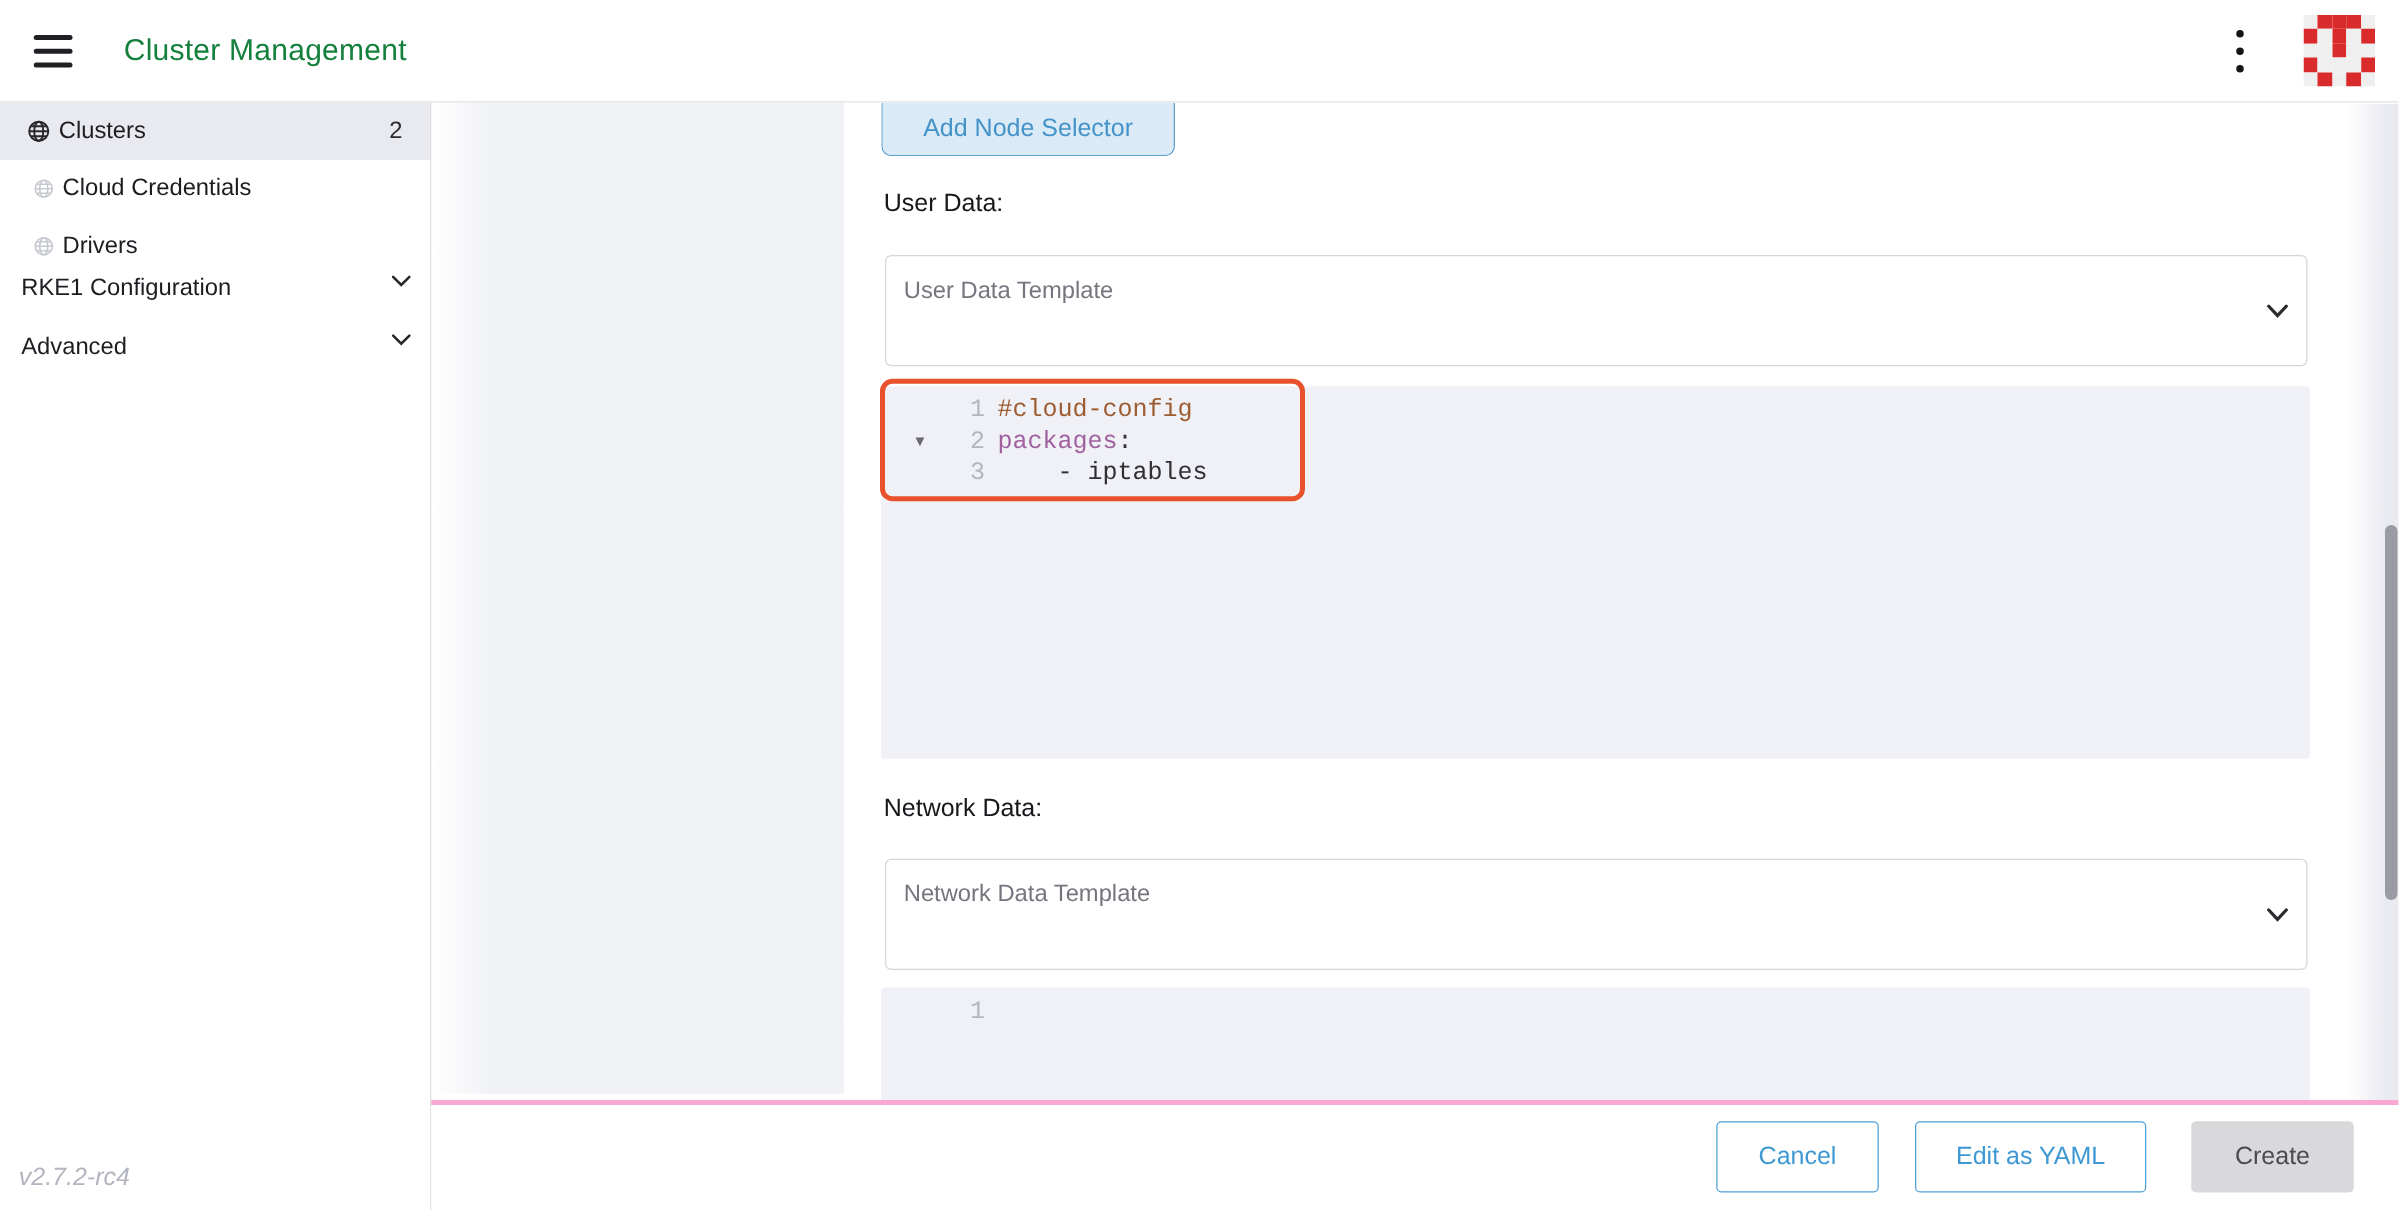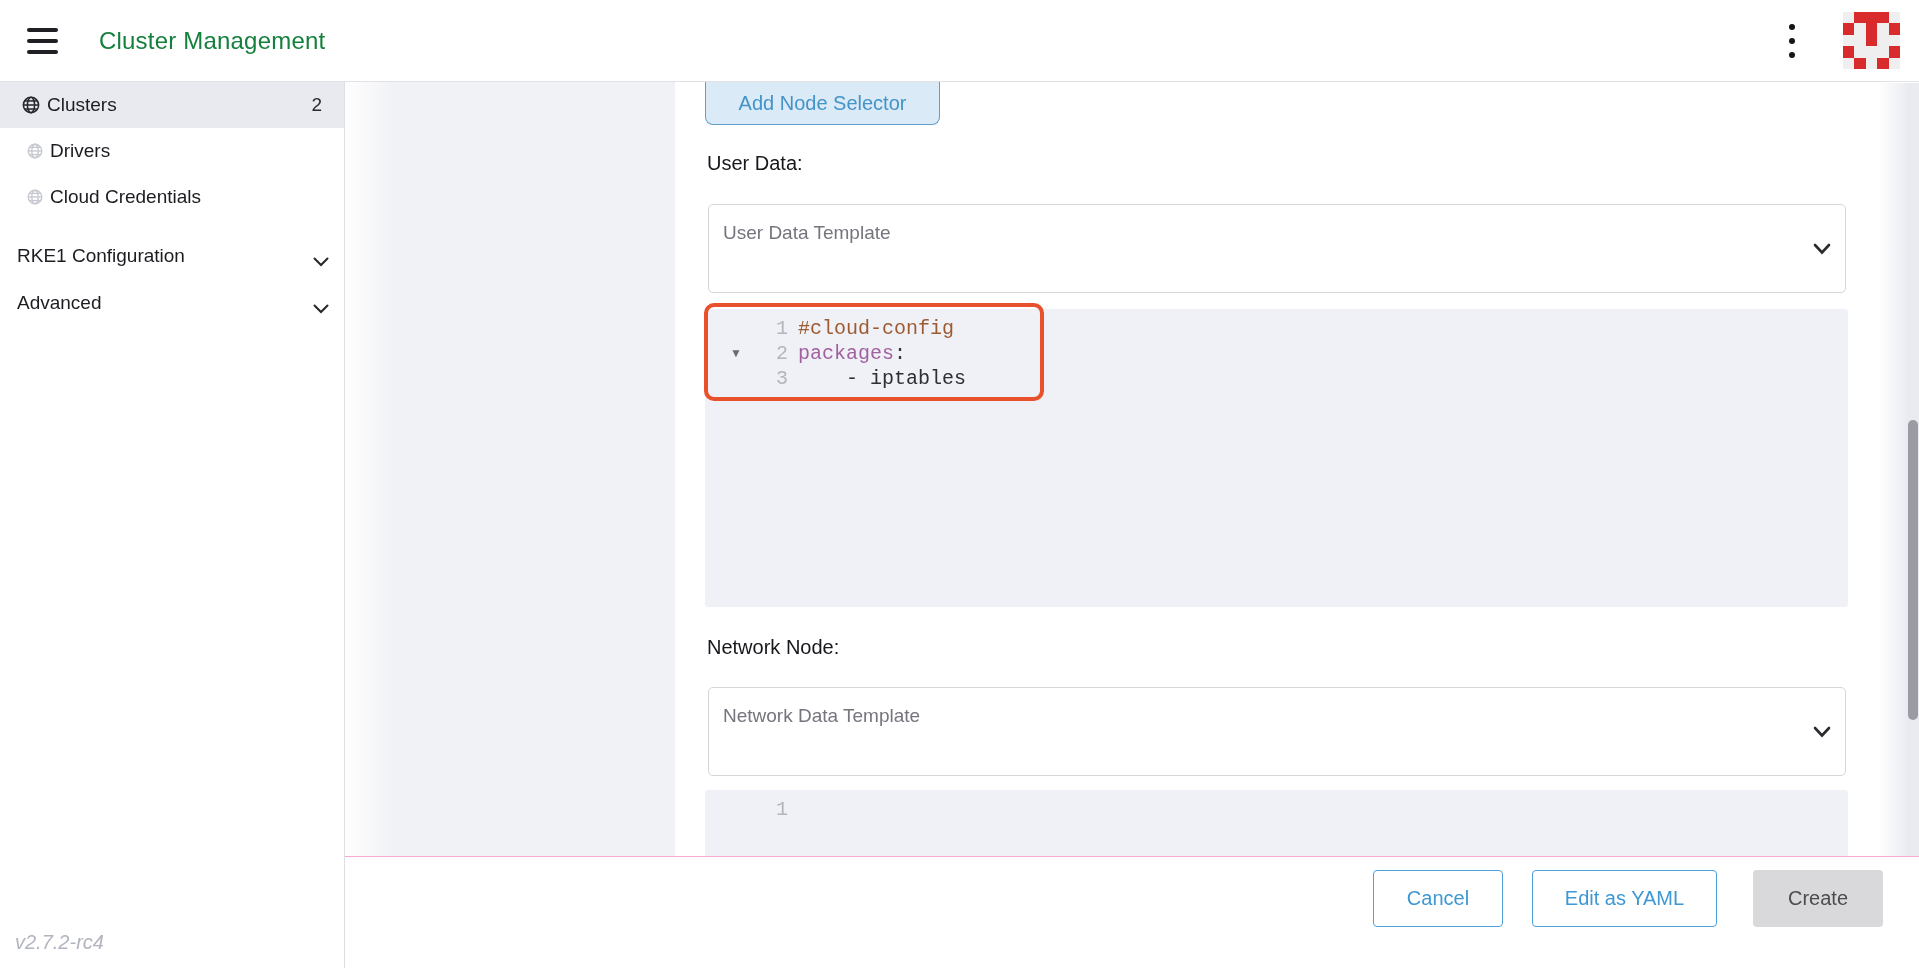--- a/index.html
+++ b/index.html
@@ -23,21 +23,21 @@
 
   
   .sidebar { position:absolute; left:0; top:82px; width:345px; height:886px; background:#fff;
              border-right:1px solid #dddee3; z-index:20; }
   .nav-item { height:46px; display:flex; align-items:center; padding:12px 22px; font-size:19px;
               color:#1c1c21; cursor:pointer; }
   .nav-item.selected { background:#e9eaef; }
   .nav-item .nicon { width:18px; height:18px; margin-right:7px; flex:0 0 auto; color:#c7c9d1; }
   .nav-item.selected .nicon { color:#27272c; }
   .nav-item .count { margin-left:auto; font-size:19px; color:#2a2a2f; }
-  .nav-group { height:47px; display:flex; align-items:flex-end; padding:0 15px 0 17px; font-size:19px;
+  .nav-group { height:47px; display:flex; align-items:flex-start; padding:0 15px 0 17px; font-size:19px;
                color:#1c1c21; cursor:pointer; }
   .nav-group .chev { margin-left:auto; }
   .version { position:absolute; left:15px; bottom:14px; font-size:20px; color:#b2b4bf;font-style:italic; }
 
   
   .inner-panel { position:absolute; left:346px; top:82px; width:329px; height:793px;
                  background:linear-gradient(90deg,#fefefe 0px,#f1f2f6 48px); }
 
   
   .btn-add { position:absolute; left:705px; top:82px; width:235px; height:43px;
@@ -73,22 +73,22 @@
   .highlight-ring { position:absolute; left:704px; top:303px; width:340px; height:98px;
                     border:4px solid #e8512b; border-radius:10px; pointer-events:none; z-index:5; }
 
   
   .scroll-track { position:absolute; left:1878px; top:83px; width:41px; height:797px;
                   background:linear-gradient(90deg,#ffffff 0%,#eaebf1 75%); }
   .scroll-thumb { position:absolute; left:30px; top:337px; width:10px; height:300px;
                   background:#9b9ba3; border-radius:5px; cursor:pointer; }
 
   
-  .footer { position:absolute; left:345px; top:856px; width:1574px; height:88px; background:#fff;
-            border-top:1px solid #f9a8d4; z-index:25; }
+  .footer { position:absolute; left:345px; top:880px; width:1574px; height:88px; background:#fff;
+            border-top:4px solid #f9a8d4; z-index:25; }
   .btn { position:absolute; top:13px; height:57px; border-radius:4px; font-size:20px;
          display:flex; align-items:center; justify-content:center; cursor:pointer;
          font-family:"Liberation Sans", sans-serif; }
   .btn-outline { background:#fff; border:1px solid #4da0d8; color:#3d98d3; }
   .btn-cancel { left:1028px; width:130px; }
   .btn-yaml { left:1187px; width:185px;text-align:right; }
   .btn-create { left:1408px; width:130px; background:#d9d9db; border:none; color:#4b4b50; }
 
   svg { display:block; }
 </style>
@@ -151,31 +151,31 @@
       <span class="count">2</span>
     </div>
     <div class="nav-item" style="padding-left:27px;">
       <svg class="nicon" style="width:16px;height:16px;" viewBox="0 0 20 20" width="16" height="16" fill="none" stroke="currentColor" stroke-width="1.7">
         <circle cx="10" cy="10" r="8.5"></circle>
           <ellipse cx="10" cy="10" rx="4" ry="8.5"></ellipse>
         <line x1="1.5" y1="10" x2="18.5" y2="10"></line>
           <line x1="2.6" y1="5.5" x2="17.4" y2="5.5"></line>
           <line x1="2.6" y1="14.5" x2="17.4" y2="14.5"></line>
       </svg>
-      <span>Drivers</span>
+      <span>Cloud Credentials</span>
     </div>
     <div class="nav-item" style="padding-left:27px;">
       <svg class="nicon" style="width:16px;height:16px;" viewBox="0 0 20 20" width="16" height="16" fill="none" stroke="currentColor" stroke-width="1.7">
         <circle cx="10" cy="10" r="8.5"></circle>
           <ellipse cx="10" cy="10" rx="4" ry="8.5"></ellipse>
         <line x1="1.5" y1="10" x2="18.5" y2="10"></line>
           <line x1="2.6" y1="5.5" x2="17.4" y2="5.5"></line>
           <line x1="2.6" y1="14.5" x2="17.4" y2="14.5"></line>
       </svg>
-      <span>Cloud Credentials</span>
+      <span>Drivers</span>
     </div>
     <div class="nav-group">
       <span>RKE1 Configuration</span>
       <svg class="chev" viewBox="0 0 16 10" width="16" height="10" fill="none" stroke="#26262b" stroke-width="2" stroke-linecap="round">
         <polyline points="1.5,1.5 8,8 14.5,1.5"></polyline>
       </svg>
     </div>
     <div class="nav-group">
       <span>Advanced</span>
       <svg class="chev" viewBox="0 0 16 10" width="16" height="10" fill="none" stroke="#26262b" stroke-width="2" stroke-linecap="round">
@@ -211,21 +211,21 @@
     </div>
     <div class="cm-line">
       <span class="fold"></span>
       <span class="ln">3</span>
       <span class="code">    - iptables</span>
     </div>
   </div>
 
   <div class="highlight-ring"></div>
 
-  <div class="sec-heading h-network">Network Node:</div>
+  <div class="sec-heading h-network">Network Data:</div>
 
   <div class="select select-2">
     <span class="sel-label">Network Data Template</span>
     <svg class="chev" viewBox="0 0 18 12" width="18" height="12" fill="none" stroke="#2a2a2f" stroke-width="2.6" stroke-linecap="round">
       <polyline points="2,2 9,9.5 16,2"></polyline>
     </svg>
   </div>
 
   <div class="editor editor-2">
     <div class="cm-line">

